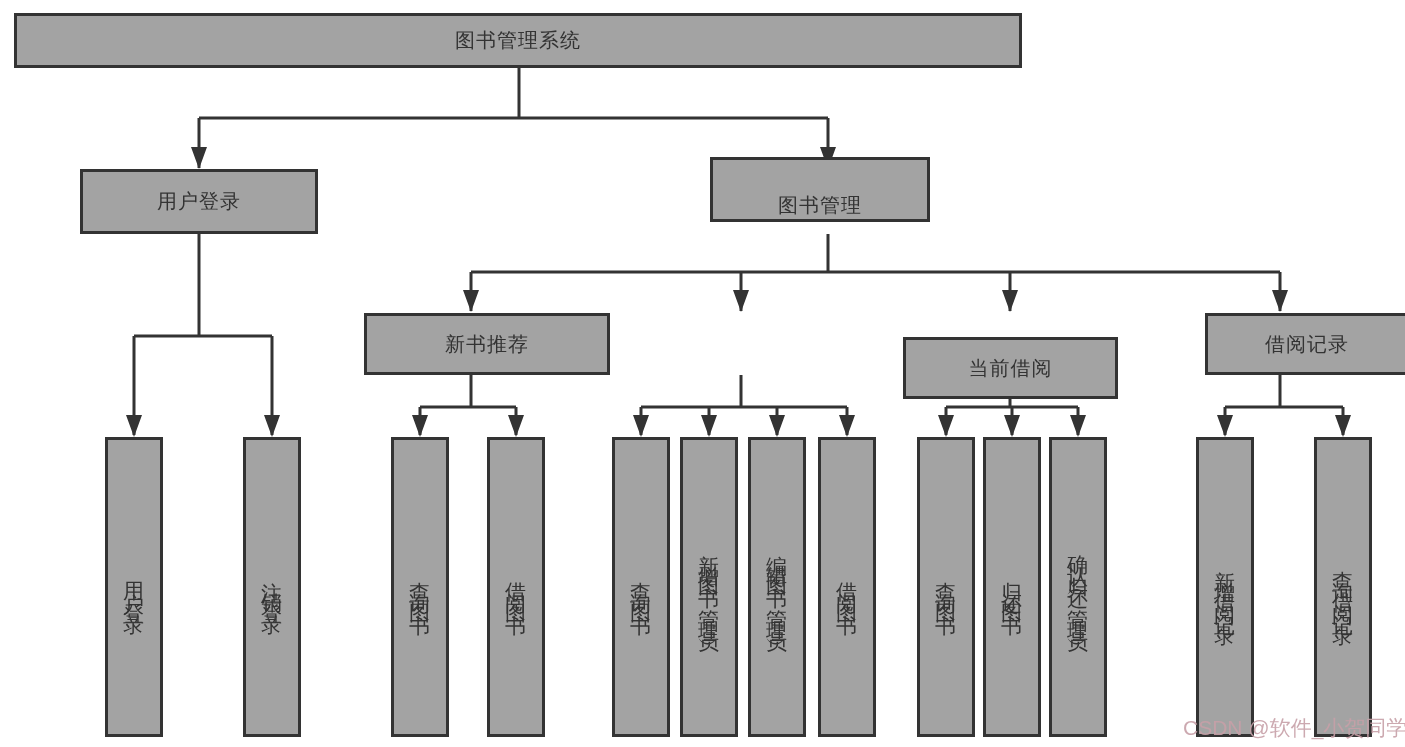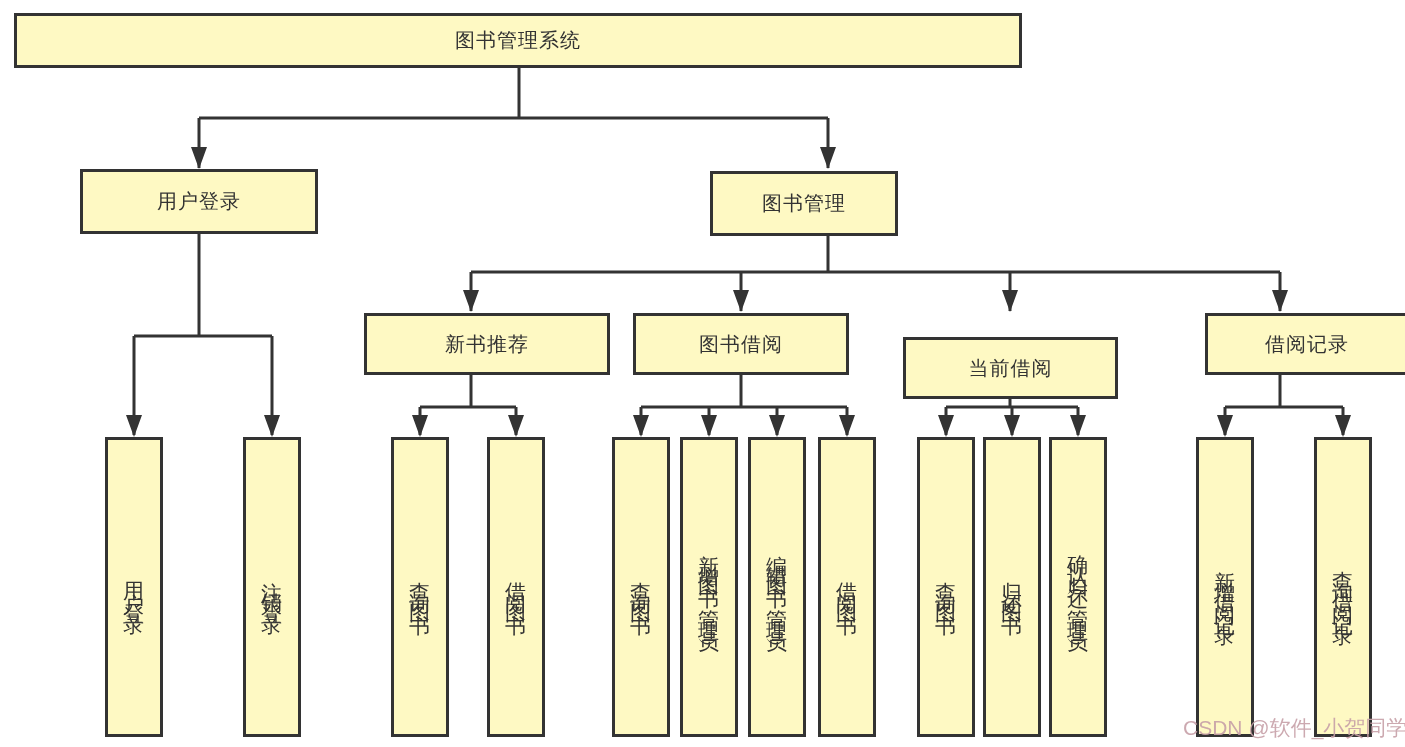--- a/index.html
+++ b/index.html
@@ -23,21 +23,21 @@
   }
   svg.wires{
     position:absolute;
     left:0;top:0;
     width:1405px;height:747px;
   }
   svg.wires .ln{stroke:var(--line);stroke-width:3;fill:none;}
   svg.wires .ar{fill:var(--line);stroke:none;}
   .node{
     position:absolute;
-    background:#fef9c3;
+    background:#a3a3a3;
     border:3px solid var(--border);
     display:flex;
     align-items:center;
     justify-content:center;
     box-sizing:border-box;
     color:var(--text);
   }
   .hlabel{
     font-size:20px;
     letter-spacing:1px;
@@ -107,29 +107,26 @@
       M1335 415 L1351 415 L1343 437 Z"></path>
   </svg>
 
   <div class="node" style="left:14px;top:13px;width:1008px;height:55px;">
     <span class="hlabel">图书管理系统</span>
   </div>
 
   <div class="node" style="left:80px;top:169px;width:238px;height:65px;">
     <span class="hlabel">用户登录</span>
   </div>
-  <div class="node" style="left:710px;top:171px;width:188px;height:65px;">
+  <div class="node" style="left:710px;top:157px;width:220px;height:65px;align-items:flex-end;">
     <span class="hlabel">图书管理</span>
   </div>
 
   <div class="node" style="left:364px;top:313px;width:246px;height:62px;">
     <span class="hlabel">新书推荐</span>
-  </div>
-  <div class="node" style="left:633px;top:313px;width:216px;height:62px;">
-    <span class="hlabel">图书借阅</span>
   </div>
   <div class="node" style="left:903px;top:313px;width:215px;height:62px;margin-top:24px;">
     <span class="hlabel">当前借阅</span>
   </div>
   <div class="node" style="left:1205px;top:313px;width:204px;height:62px;text-align:center;">
     <span class="hlabel">借阅记录</span>
   </div>
 
   <div class="node leaf" style="left:105px;top:437px;width:58px;height:300px;">
     <span>用户登录</span>

